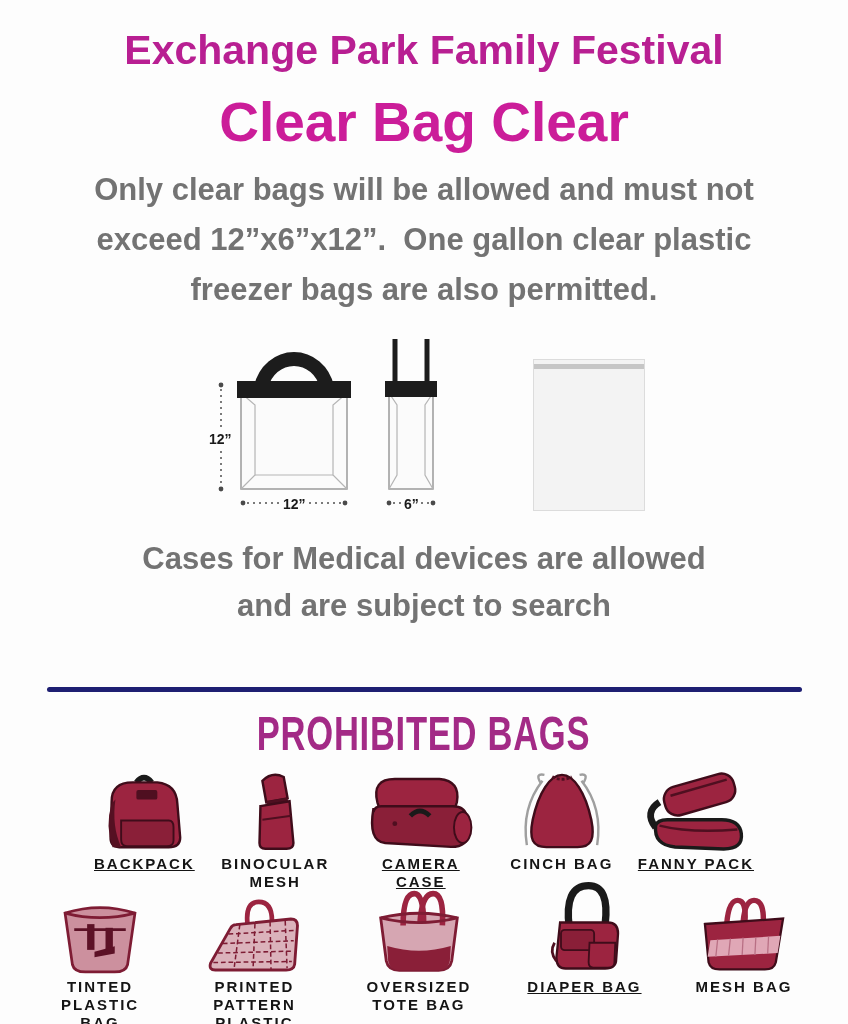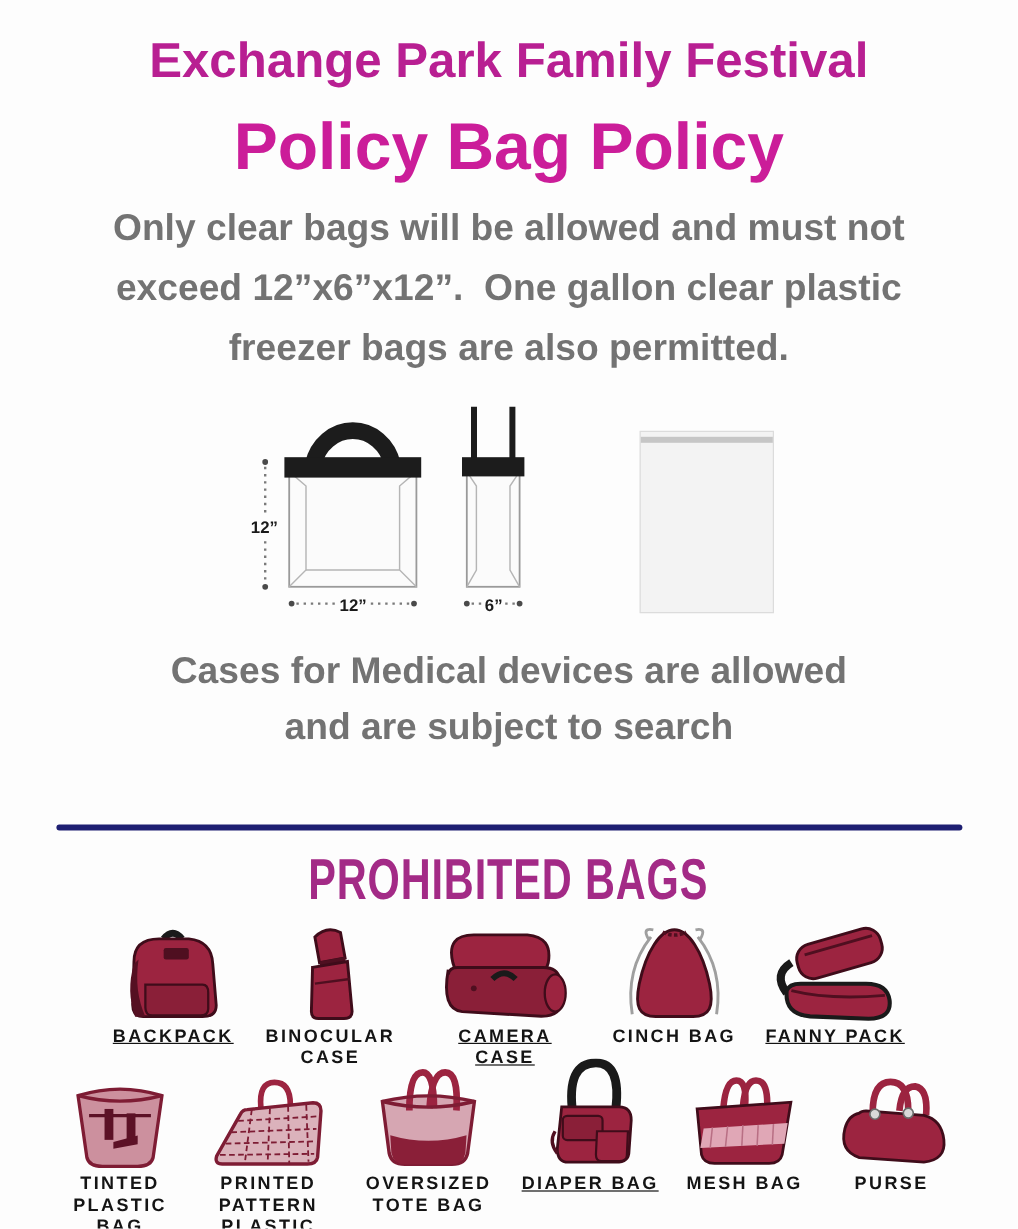--- a/index.html
+++ b/index.html
@@ -63,21 +63,21 @@
   .w-medium  { max-width:112px; }
   .w-wide    { max-width:130px;text-decoration:underline; }
   .meas-text { font-weight:bold; font-size:14px; fill:#1a1a1a; }
 </style>
 </head>
 <body>
 
 <div class="page">
 
   <h1 class="event-title">Exchange Park Family Festival</h1>
-  <h2 class="policy-title">Policy Bag Policy</h2>
+  <h2 class="policy-title">Clear Bag Clear</h2>
 
   <div class="intro">
     <div class="line">Only clear bags will be allowed and must not</div>
     <div class="line">exceed 12”x6”x12”.  One gallon clear plastic</div>
     <div class="line">freezer bags are also permitted.</div>
   </div>
 
   <div class="diagram-row">
     <svg width="258" height="180" viewBox="0 0 258 180">
 
@@ -155,21 +155,21 @@
 
     <div class="bag-item">
       <div class="bag-icon">
         <svg width="64" height="82" viewBox="0 0 66 84">
           <path d="M20 12 Q30 2 42 8 L46 30 L24 34 Z" fill="#9c2440" stroke="#3f0c1a" stroke-width="2.5"></path>
           <path d="M24 33 L46 29 L47 38 L25 42 Z" fill="#4f0f20"></path>
           <path d="M18 38 L48 33 L52 76 Q52 82 45 82 L23 82 Q17 82 17 76 Z" fill="#9c2440" stroke="#3f0c1a" stroke-width="2.5"></path>
           <line x1="20" y1="52" x2="50" y2="48" stroke="#4f0f20" stroke-width="2"></line>
         </svg>
       </div>
-      <div class="bag-label w-medium">BINOCULAR CASE</div>
+      <div class="bag-label w-medium">BINOCULAR MESH</div>
     </div>
 
     <div class="bag-item">
       <div class="bag-icon">
         <svg width="126" height="78" viewBox="0 0 130 80">
           <path d="M20 30 Q14 6 38 6 L84 6 Q106 8 102 30 L100 36 L22 36 Z" fill="#9c2440" stroke="#3f0c1a" stroke-width="2.5"></path>
           <path d="M16 36 Q10 70 28 72 L96 76 Q114 76 114 60 L112 44 Q110 34 98 34 L24 34 Q17 34 16 40 Z" fill="#8a1f38" stroke="#3f0c1a" stroke-width="2.5"></path>
           <ellipse cx="108" cy="56" rx="9" ry="16" fill="#9c2440" stroke="#3f0c1a" stroke-width="2"></ellipse>
           <path d="M54 44 Q64 34 74 44" fill="none" stroke="#1a1a1a" stroke-width="5"></path>
           <circle cx="38" cy="52" r="2.5" fill="#4f0f20"></circle>
@@ -282,27 +282,15 @@
               <line x1="40" y1="48" x2="38" y2="67"></line>
             <line x1="54" y1="47" x2="53" y2="66"></line>
               <line x1="68" y1="47" x2="67" y2="66"></line>
             <line x1="82" y1="46" x2="81" y2="65"></line>
           </g>
         </svg>
       </div>
       <div class="bag-label w-medium">MESH BAG</div>
     </div>
 
-    <div class="bag-item">
-      <div class="bag-icon">
-        <svg width="102" height="78" viewBox="0 0 110 84">
-          <path d="M38 34 Q38 6 54 6 Q70 6 70 32" fill="none" stroke="#9c2440" stroke-width="6"></path>
-          <path d="M62 32 Q64 10 76 10 Q88 12 86 36" fill="none" stroke="#9c2440" stroke-width="6"></path>
-          <path d="M26 34 Q16 36 13 48 Q8 68 26 74 L84 78 Q104 76 102 58 Q100 40 84 36 L32 32 Q28 32 26 34 Z" fill="#9c2440" stroke="#3f0c1a" stroke-width="2.5"></path>
-          <circle cx="40" cy="35" r="4.5" fill="#d9d9d9" stroke="#6b6b6b" stroke-width="1.5"></circle>
-          <circle cx="70" cy="34" r="4.5" fill="#d9d9d9" stroke="#6b6b6b" stroke-width="1.5"></circle>
-        </svg>
-      </div>
-      <div class="bag-label w-narrow">PURSE</div>
-    </div>
 
   </div>
 </div>
 
 </body></html>

